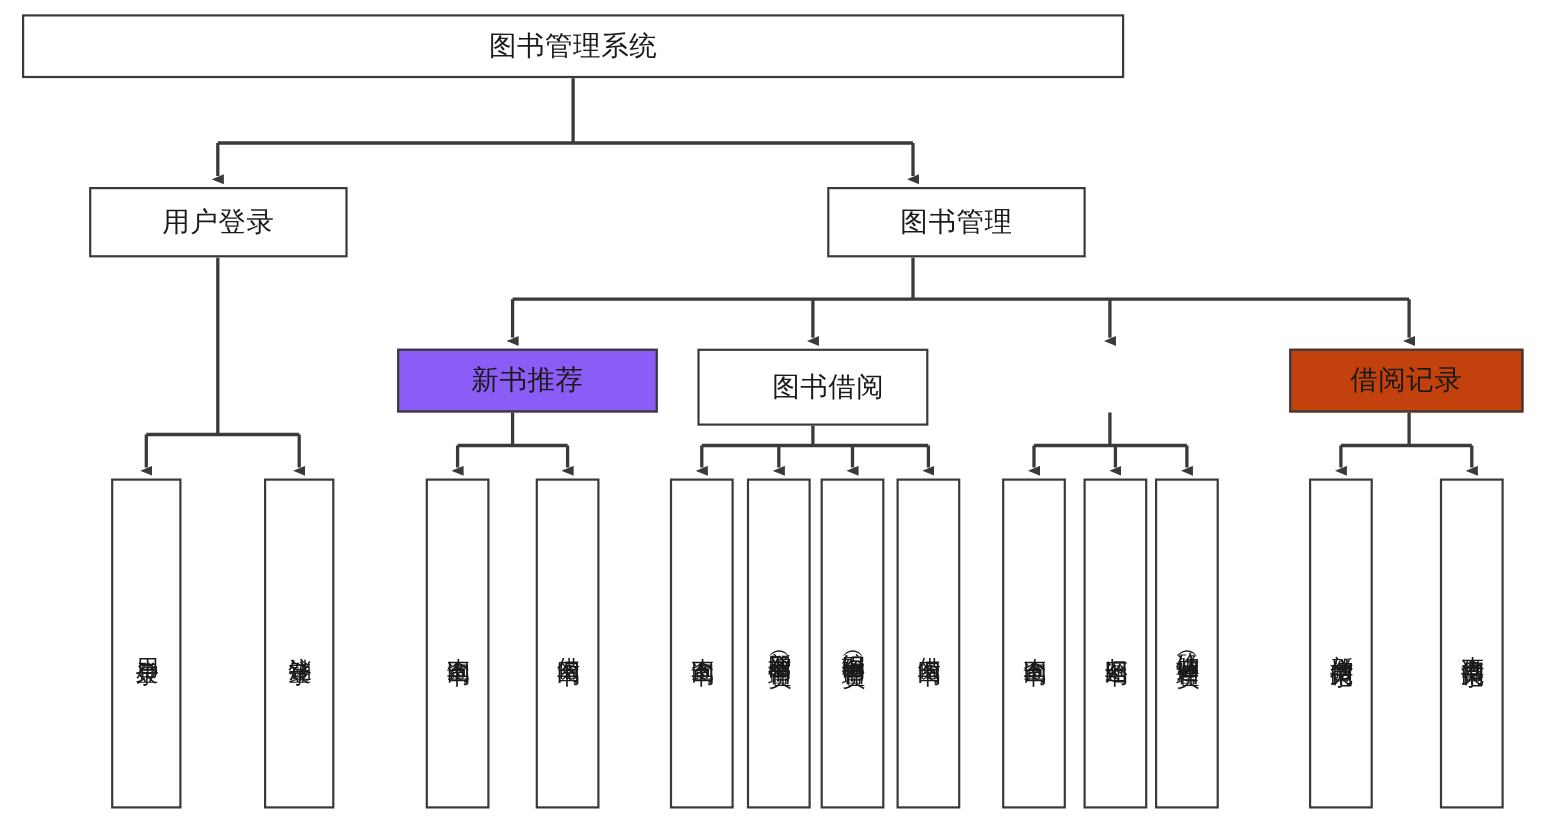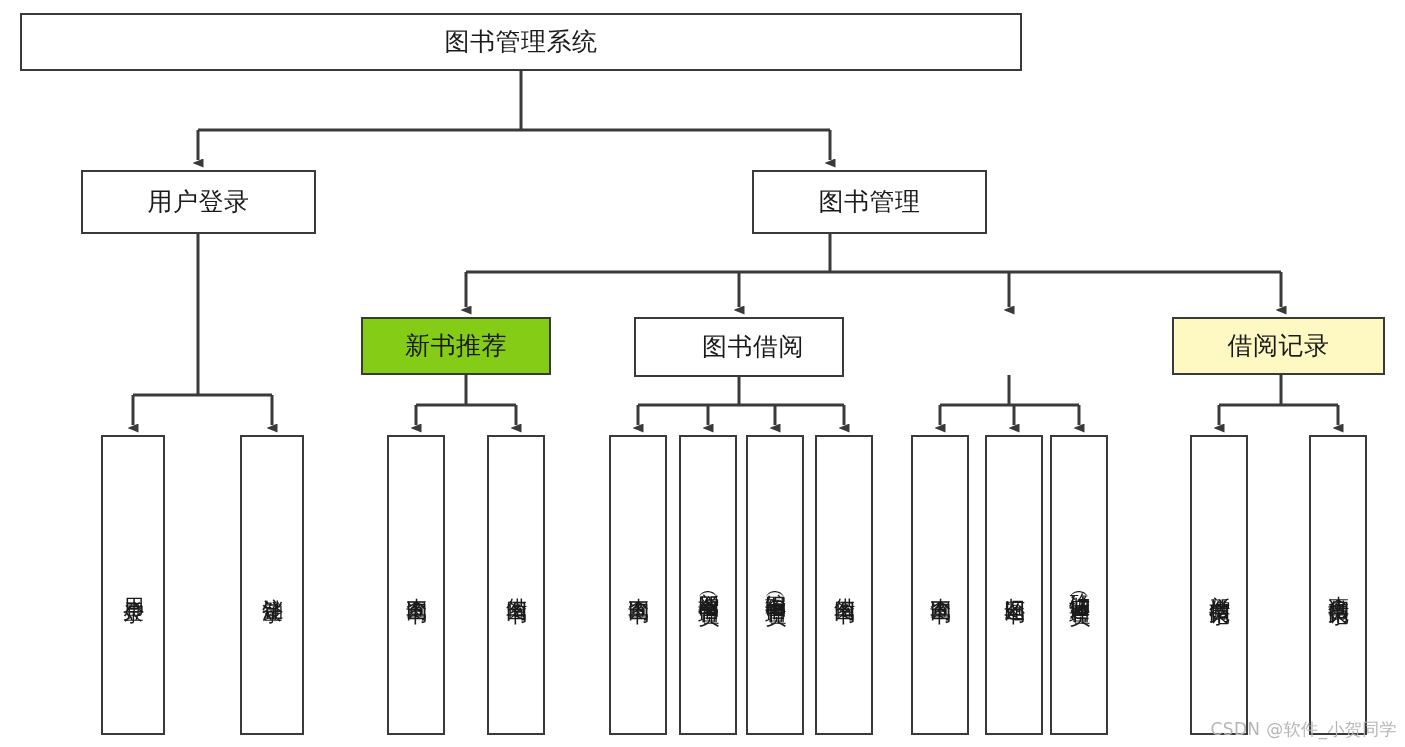--- a/index.html
+++ b/index.html
@@ -123,27 +123,27 @@
     <span class="label">图书管理系统</span>
   </div>
 
   <div class="node horiz" style="left: 81px; top: 170px; width: 235px; height: 64px; border-color: rgb(58, 58, 58); background: rgb(255, 255, 255); color: rgb(26, 26, 26);">
     <span class="label">用户登录</span>
   </div>
   <div class="node horiz" style="left: 712px; top: 170px; width: 235px; height: 64px; border-color: rgb(58, 58, 58); background: rgb(255, 255, 255); color: rgb(26, 26, 26); margin-left: 40px;">
     <span class="label">图书管理</span>
   </div>
 
-  <div class="node horiz" style="left: 361px; top: 317px; width: 190px; height: 58px; border-color: rgb(58, 58, 58); background: #84cc16; color: rgb(26, 26, 26);">
+  <div class="node horiz" style="left: 361px; top: 317px; width: 237px; height: 58px; border-color: rgb(58, 58, 58); background: #8b5cf6; color: rgb(26, 26, 26);">
     <span class="label">新书推荐</span>
   </div>
-  <div class="node horiz" style="left: 634px; top: 317px; width: 210px; height: 60px; border-color: rgb(58, 58, 58); background: rgb(255, 255, 255); color: rgb(26, 26, 26); padding-left: 28px;">
+  <div class="node horiz" style="left: 634px; top: 317px; width: 210px; height: 70px; border-color: rgb(58, 58, 58); background: rgb(255, 255, 255); color: rgb(26, 26, 26); padding-left: 28px;">
     <span class="label">图书借阅</span>
   </div>
-  <div class="node horiz" style="left: 1172px; top: 317px; width: 213px; height: 58px; border-color: rgb(58, 58, 58); background: #fef9c3; color: rgb(26, 26, 26);">
+  <div class="node horiz" style="left: 1172px; top: 317px; width: 213px; height: 58px; border-color: rgb(58, 58, 58); background: #c2410c; color: rgb(26, 26, 26);">
     <span class="label">借阅记录</span>
   </div>
 
   <div class="node vert" style="left: 101px; top: 435px; width: 64px; height: 300px; border-color: rgb(58, 58, 58); background: rgb(255, 255, 255); color: rgb(26, 26, 26);">
     <span class="label">用户登录</span>
   </div>
   <div class="node vert" style="left: 240px; top: 435px; width: 64px; height: 300px; border-color: rgb(58, 58, 58); background: rgb(255, 255, 255); color: rgb(26, 26, 26);">
     <span class="label">注销登录</span>
   </div>
   <div class="node vert" style="left: 387px; top: 435px; width: 58px; height: 300px; border-color: rgb(58, 58, 58); background: rgb(255, 255, 255); color: rgb(26, 26, 26);">
@@ -173,15 +173,14 @@
   <div class="node vert" style="left: 1050px; top: 435px; width: 58px; height: 300px; border-color: rgb(58, 58, 58); background: rgb(255, 255, 255); color: rgb(26, 26, 26);">
     <span class="label">确认归还（管理员）</span>
   </div>
   <div class="node vert" style="left: 1190px; top: 435px; width: 58px; height: 300px; border-color: rgb(58, 58, 58); background: rgb(255, 255, 255); color: rgb(26, 26, 26);">
     <span class="label">新增借阅记录</span>
   </div>
   <div class="node vert" style="left: 1309px; top: 435px; width: 58px; height: 300px; border-color: rgb(58, 58, 58); background: rgb(255, 255, 255); color: rgb(26, 26, 26);">
     <span class="label">查询借阅记录</span>
   </div>
 
-  <div id="watermark" style="color: rgb(182, 182, 182);">CSDN @软件_小贺同学</div>
 
 </div>
 
 </body></html>

